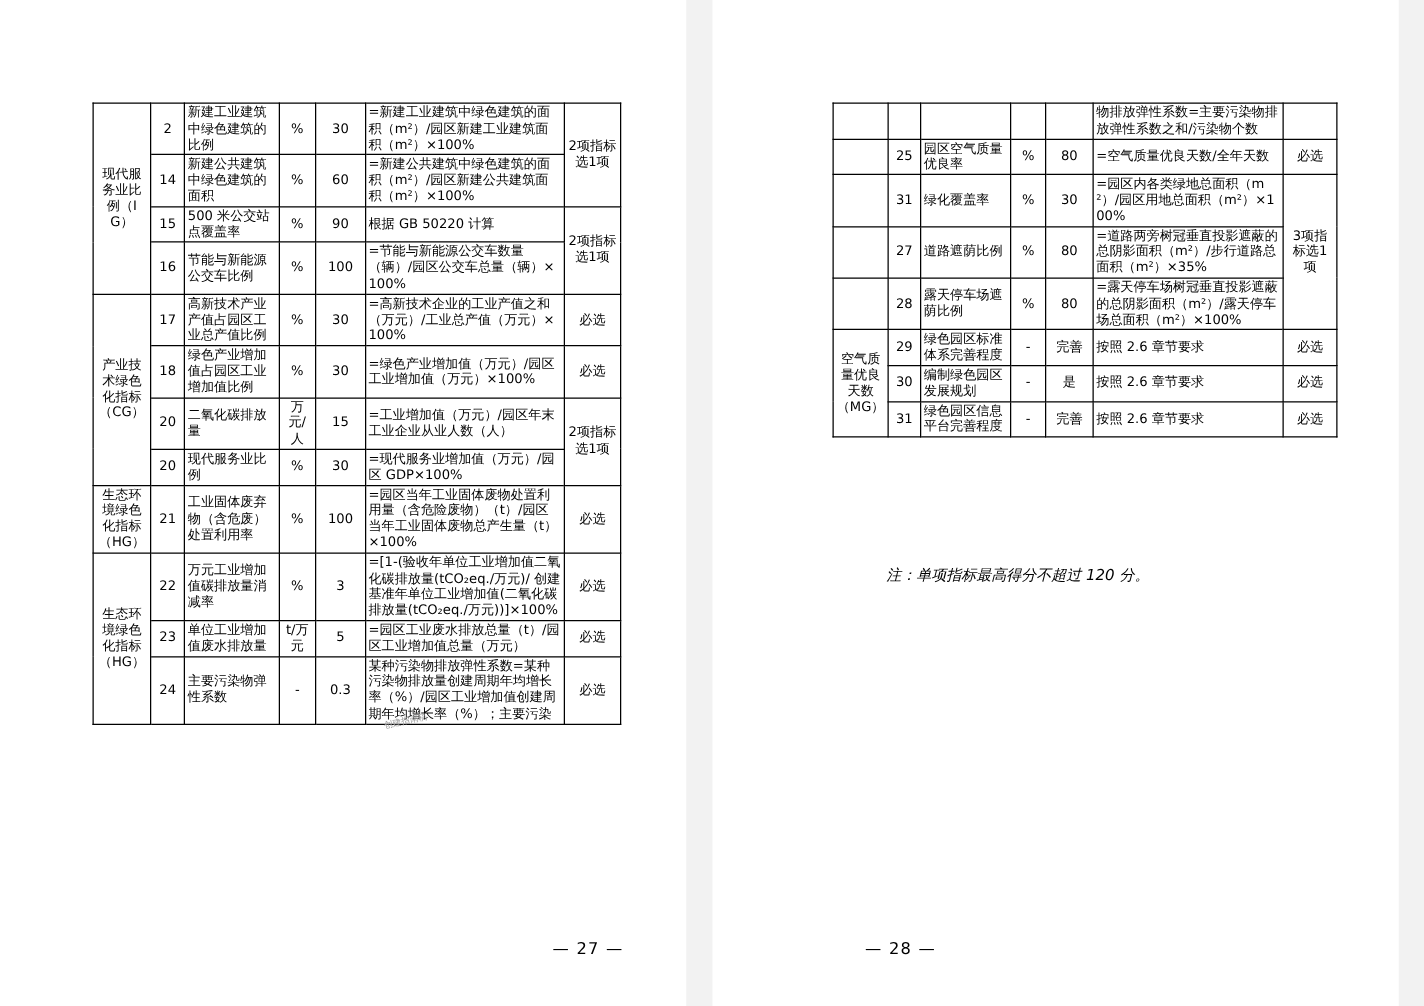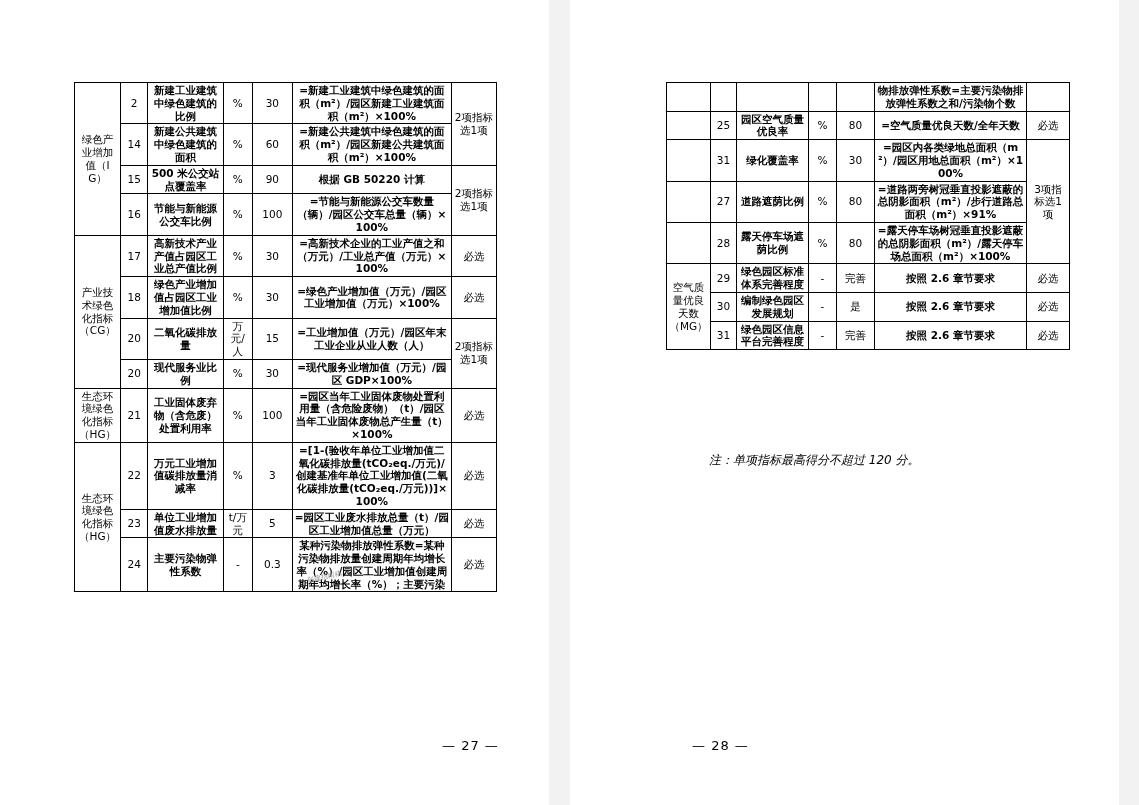--- a/index.html
+++ b/index.html
@@ -33,25 +33,25 @@
   }
   table.grid td{
     border:1px solid #000;
     vertical-align:middle;
     padding:1px 2px;
     line-height:1.22;
     font-size:10.5px;
     word-break:break-all;
   }
   td.c{text-align:center;}
-  td.l{text-align:center;font-weight:bold;}
+  td.l{text-align:left;}
   td.cat{text-align:center;}
   .footer{
     position:absolute;
-    bottom:52px;
+    bottom:38px;
     font-size:13px;
     letter-spacing:1px;
   }
   .note{
     position:absolute;
     font-size:12px;
     font-style:italic;
   }
   .wm{
     position:absolute;
@@ -75,21 +75,21 @@
           <col style="width:44px">
           <col style="width:26px">
           <col style="width:72px">
           <col style="width:28px">
           <col style="width:38px">
           <col style="width:152px">
           <col style="width:43px">
         </colgroup>
         <tbody>
           <tr>
-            <td class="cat" rowspan="4">绿色产业增加值（IG）</td>
+            <td class="cat" rowspan="4">现代服务业比例（IG）</td>
             <td class="c">2</td>
             <td class="l">新建工业建筑中绿色建筑的比例</td>
             <td class="c">%</td>
             <td class="c">30</td>
             <td class="l">=新建工业建筑中绿色建筑的面积（m²）/园区新建工业建筑面积（m²）×100%</td>
             <td class="c" rowspan="2">2项指标选1项</td>
           </tr>
           <tr>
             <td class="c">14</td>
             <td class="l">新建公共建筑中绿色建筑的面积</td>
@@ -230,21 +230,21 @@
             <td class="c">30</td>
             <td class="l">=园区内各类绿地总面积（m²）/园区用地总面积（m²）×100%</td>
             <td class="c" rowspan="3">3项指标选1项</td>
           </tr>
           <tr>
             <td class="cat"></td>
             <td class="c">27</td>
             <td class="l">道路遮荫比例</td>
             <td class="c">%</td>
             <td class="c">80</td>
-            <td class="l">=道路两旁树冠垂直投影遮蔽的总阴影面积（m²）/步行道路总面积（m²）×91%</td>
+            <td class="l">=道路两旁树冠垂直投影遮蔽的总阴影面积（m²）/步行道路总面积（m²）×35%</td>
           </tr>
           <tr>
             <td class="cat"></td>
             <td class="c">28</td>
             <td class="l">露天停车场遮荫比例</td>
             <td class="c">%</td>
             <td class="c">80</td>
             <td class="l">=露天停车场树冠垂直投影遮蔽的总阴影面积（m²）/露天停车场总面积（m²）×100%</td>
           </tr>
 

